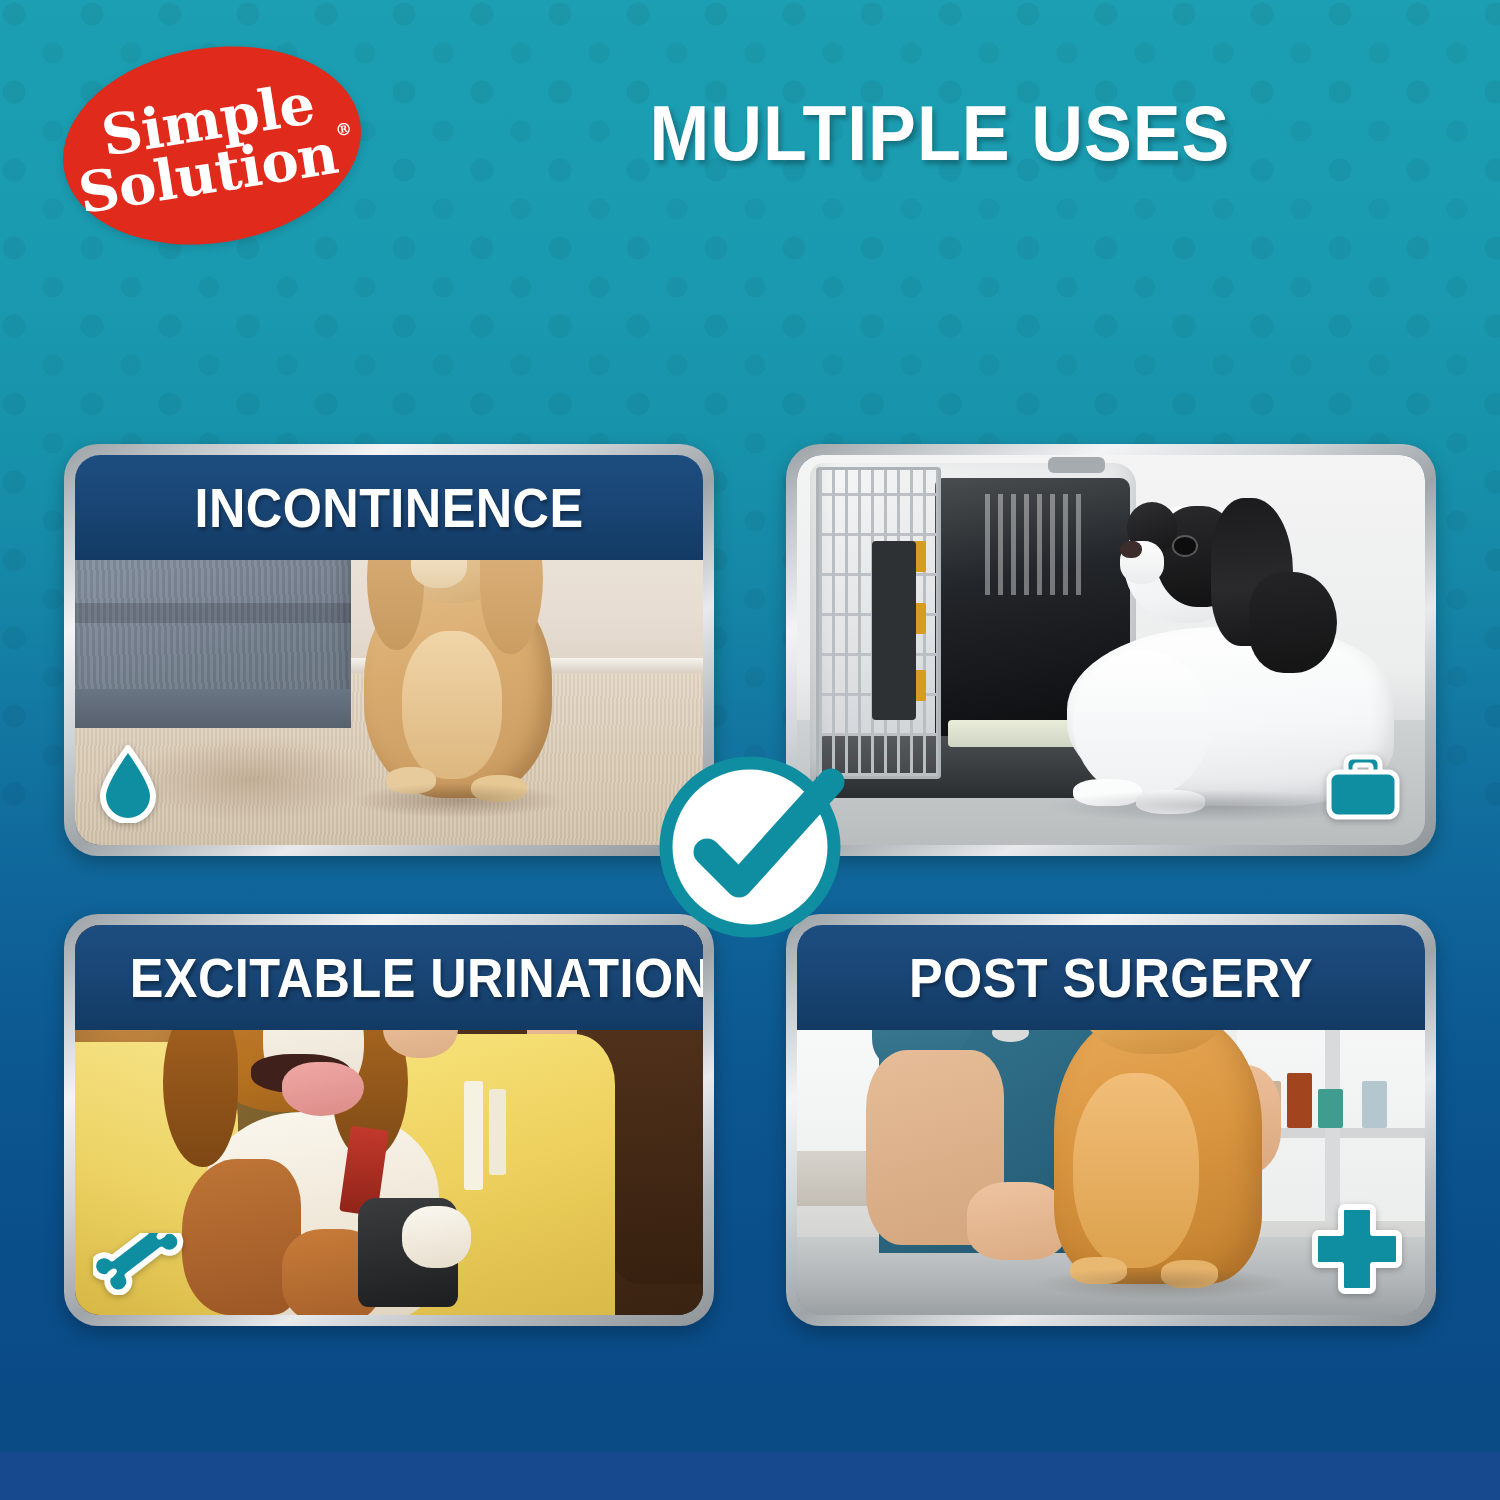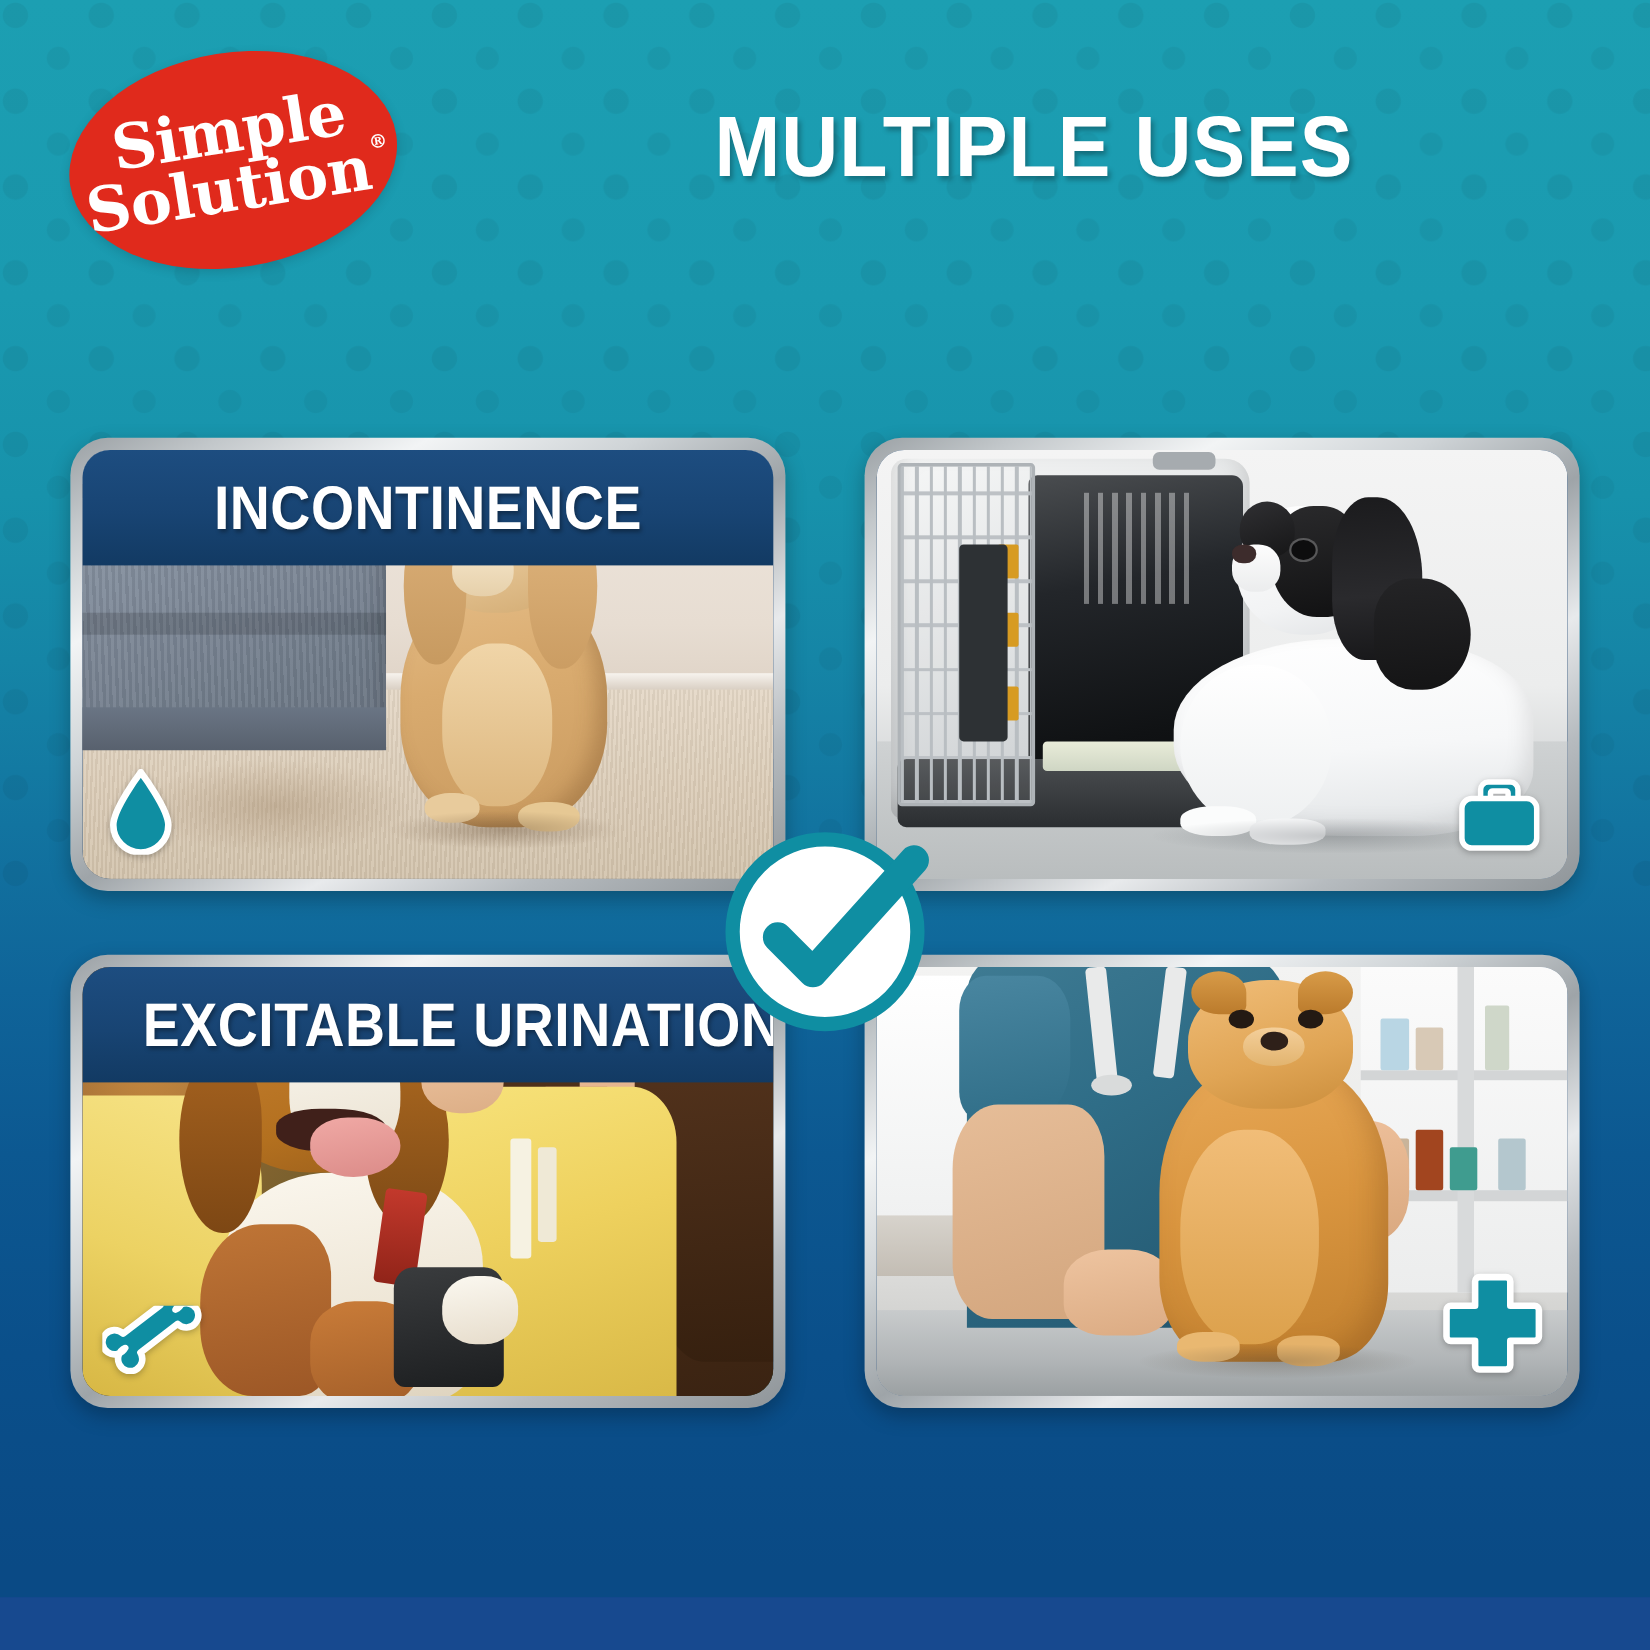--- a/index.html
+++ b/index.html
@@ -96,20 +96,21 @@
   
   .card {
     position: absolute;
     border-radius: 34px;
     padding: 11px;
     background: linear-gradient(150deg,
         #9aa0a4 0%, #c2c7ca 10%, #f2f4f5 24%, #cfd4d7 38%,
         #9ea4a8 52%, #e8eaec 68%, #b6bbbf 82%, #8e9498 100%);
     box-shadow: 0 7px 18px rgba(0,0,0,0.26);
     overflow: visible;
+    margin-top: 46px;
   }
   .card-inner {
     position: relative;
     width: 100%; height: 100%;
     border-radius: 25px;
     overflow: hidden;
     background: #16416e;
   }
   .card-header {
     position: absolute; left: 0; top: 0; width: 100%;
@@ -507,20 +508,23 @@
         <div class="pc" style="left:51%;top:10%;width:3.6%;height:4.4%;border-radius:50%;background:#241a13;"></div>
         <div class="pc" style="left:61%;top:10%;width:3.6%;height:4.4%;border-radius:50%;background:#241a13;"></div>
 
         <div class="pc" style="left:43.5%;top:85%;width:9%;height:7%;border-radius:42%;background:#e9b871;"></div>
         <div class="pc" style="left:58%;top:86%;width:9%;height:7%;border-radius:42%;background:#e5b26a;"></div>
 
         <div class="pc" style="left:38%;top:88%;width:40%;height:8%;border-radius:50%;
              background:radial-gradient(ellipse at center, rgba(80,70,55,0.30), rgba(80,70,55,0) 72%);"></div>
       </div>
 
+      <div class="card-header">
+        <div class="card-title t-center" style="font-size:56px;">POST SURGERY</div>
+      </div>
 
       <div class="badge" style="right:20px; bottom:18px; width:96px; height:96px;">
         <svg viewBox="0 0 96 96" width="96" height="96">
           <path d="M36 6 h24 a4 4 0 0 1 4 4 v22 h22 a4 4 0 0 1 4 4 v24 a4 4 0 0 1 -4 4 h-22 v22 a4 4 0 0 1 -4 4 h-24 a4 4 0 0 1 -4 -4 v-22 h-22 a4 4 0 0 1 -4 -4 v-24 a4 4 0 0 1 4 -4 h22 v-22 a4 4 0 0 1 4 -4 z" fill="#0f8ea2" stroke="#ffffff" stroke-width="6" stroke-linejoin="round"></path>
         </svg>
       </div>
     </div>
   </div>
 
   <div id="check">

